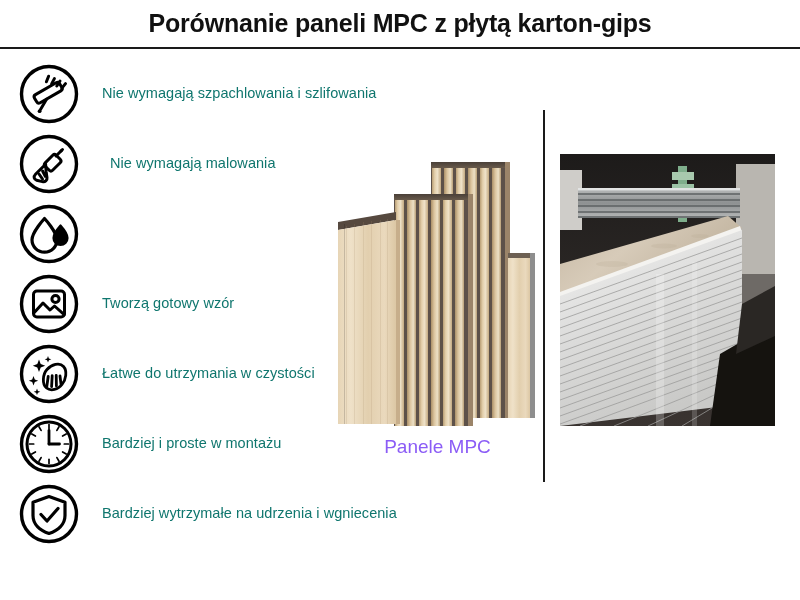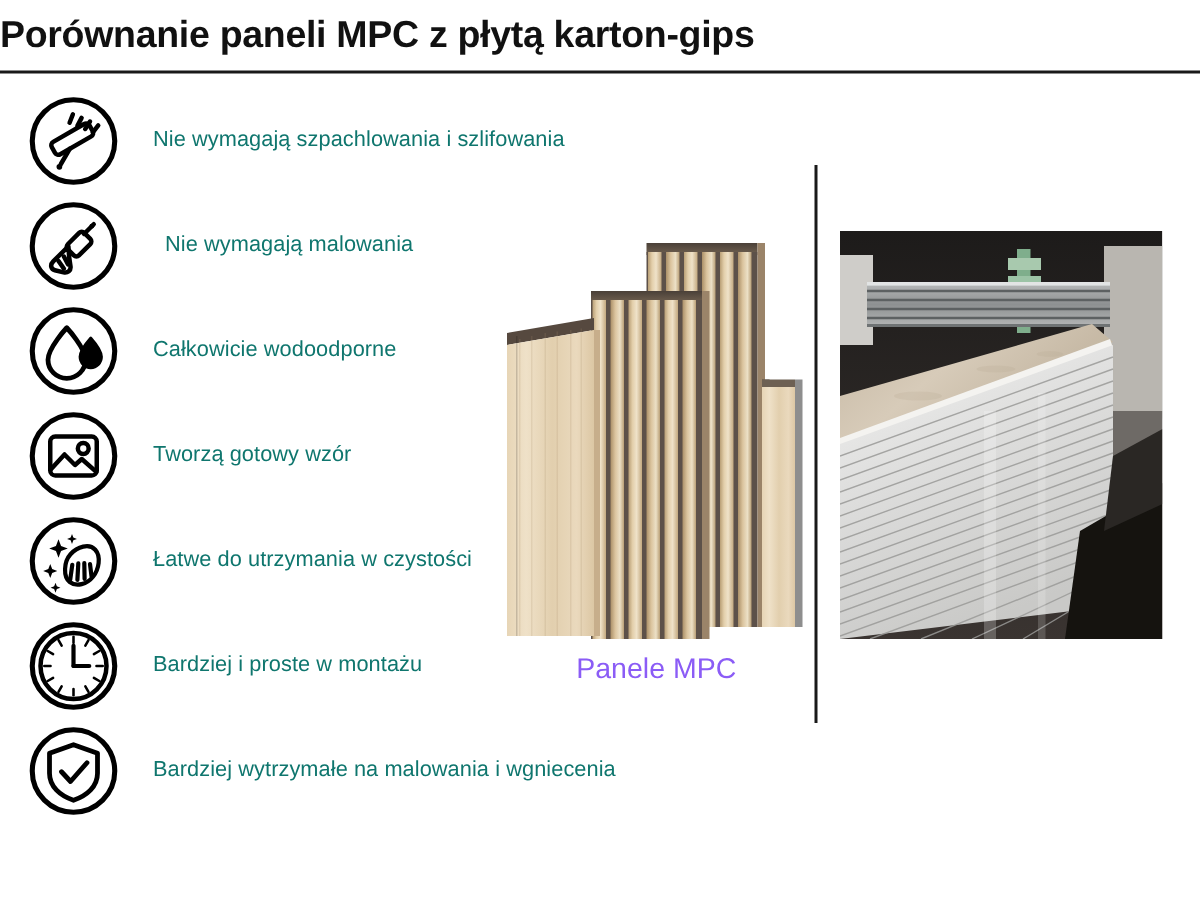--- a/index.html
+++ b/index.html
@@ -28,21 +28,21 @@
     top: 0;
     width: 800px;
     height: 49px;
     box-sizing: border-box;
   }
   .header-title {
     position: absolute;
     left: 0;
     top: 9px;
     width: 800px;
-    text-align: left;
+    text-align: center;
     font-size: 25px;
     font-weight: bold;
     color: #111111;
     letter-spacing: -0.2px;
     white-space: nowrap;
   }
   .header-rule {
     position: absolute;
     left: 0;
     top: 47px;
@@ -196,21 +196,20 @@
           <path d="M26.5 15.5 C26.5 15.5 14.0 29.0 14.0 36.8
                    C14.0 43.7 19.6 49.2 26.5 49.2
                    C33.4 49.2 39.0 43.7 39.0 36.8
                    C39.0 29.0 26.5 15.5 26.5 15.5 Z" fill="none" stroke="#000" stroke-width="3.2" stroke-linejoin="round"></path>
           <path d="M42.5 22.5 C42.5 22.5 35.5 30.4 35.5 34.9
                    C35.5 38.8 38.6 42.0 42.5 42.0
                    C46.4 42.0 49.5 38.8 49.5 34.9
                    C49.5 30.4 42.5 22.5 42.5 22.5 Z" fill="#000" stroke="#000" stroke-width="2.2" stroke-linejoin="round"></path>
         </svg>
       </span>
-      <span class="feature-label">Całkowicie wodoodporne</span>
     </div>
 
     <div class="feature-row">
       <span class="feature-icon">
         <svg viewBox="0 0 62 62" xmlns="http://www.w3.org/2000/svg">
           <circle cx="31" cy="31" r="27.5" fill="none" stroke="#000" stroke-width="3.4"></circle>
           <g fill="none" stroke="#000" stroke-width="3" stroke-linecap="round" stroke-linejoin="round">
             <rect x="15.5" y="18.0" width="31" height="26" rx="3.4"></rect>
             <circle cx="37.5" cy="26.0" r="3.6"></circle>
             <path d="M15.8 40.0 L25.0 30.0 L32.0 37.0 L36.5 33.0 L46.2 41.6"></path>
@@ -273,21 +272,21 @@
 
     <div class="feature-row">
       <span class="feature-icon">
         <svg viewBox="0 0 62 62" xmlns="http://www.w3.org/2000/svg">
           <circle cx="31" cy="31" r="27.5" fill="none" stroke="#000" stroke-width="3.4"></circle>
           <path d="M31 13.5 L47.0 19.2 V32.5 C47.0 41.5 39.8 47.6 31 50.5
                    C22.2 47.6 15.0 41.5 15.0 32.5 V19.2 Z" fill="none" stroke="#000" stroke-width="3.2" stroke-linejoin="round"></path>
           <path d="M23.0 31.5 L29.0 38.0 L40.0 25.5" fill="none" stroke="#000" stroke-width="3.2" stroke-linecap="round" stroke-linejoin="round"></path>
         </svg>
       </span>
-      <span class="feature-label">Bardziej wytrzymałe na malowania i wgniecenia</span>
+      <span class="feature-label">Bardziej wytrzymałe na udrzenia i wgniecenia</span>
     </div>
 
   </div>
 
   <div class="center-divider"></div>
 
   <div class="compare">
 
     <div class="compare-col left">
       <div class="mpc-art">

